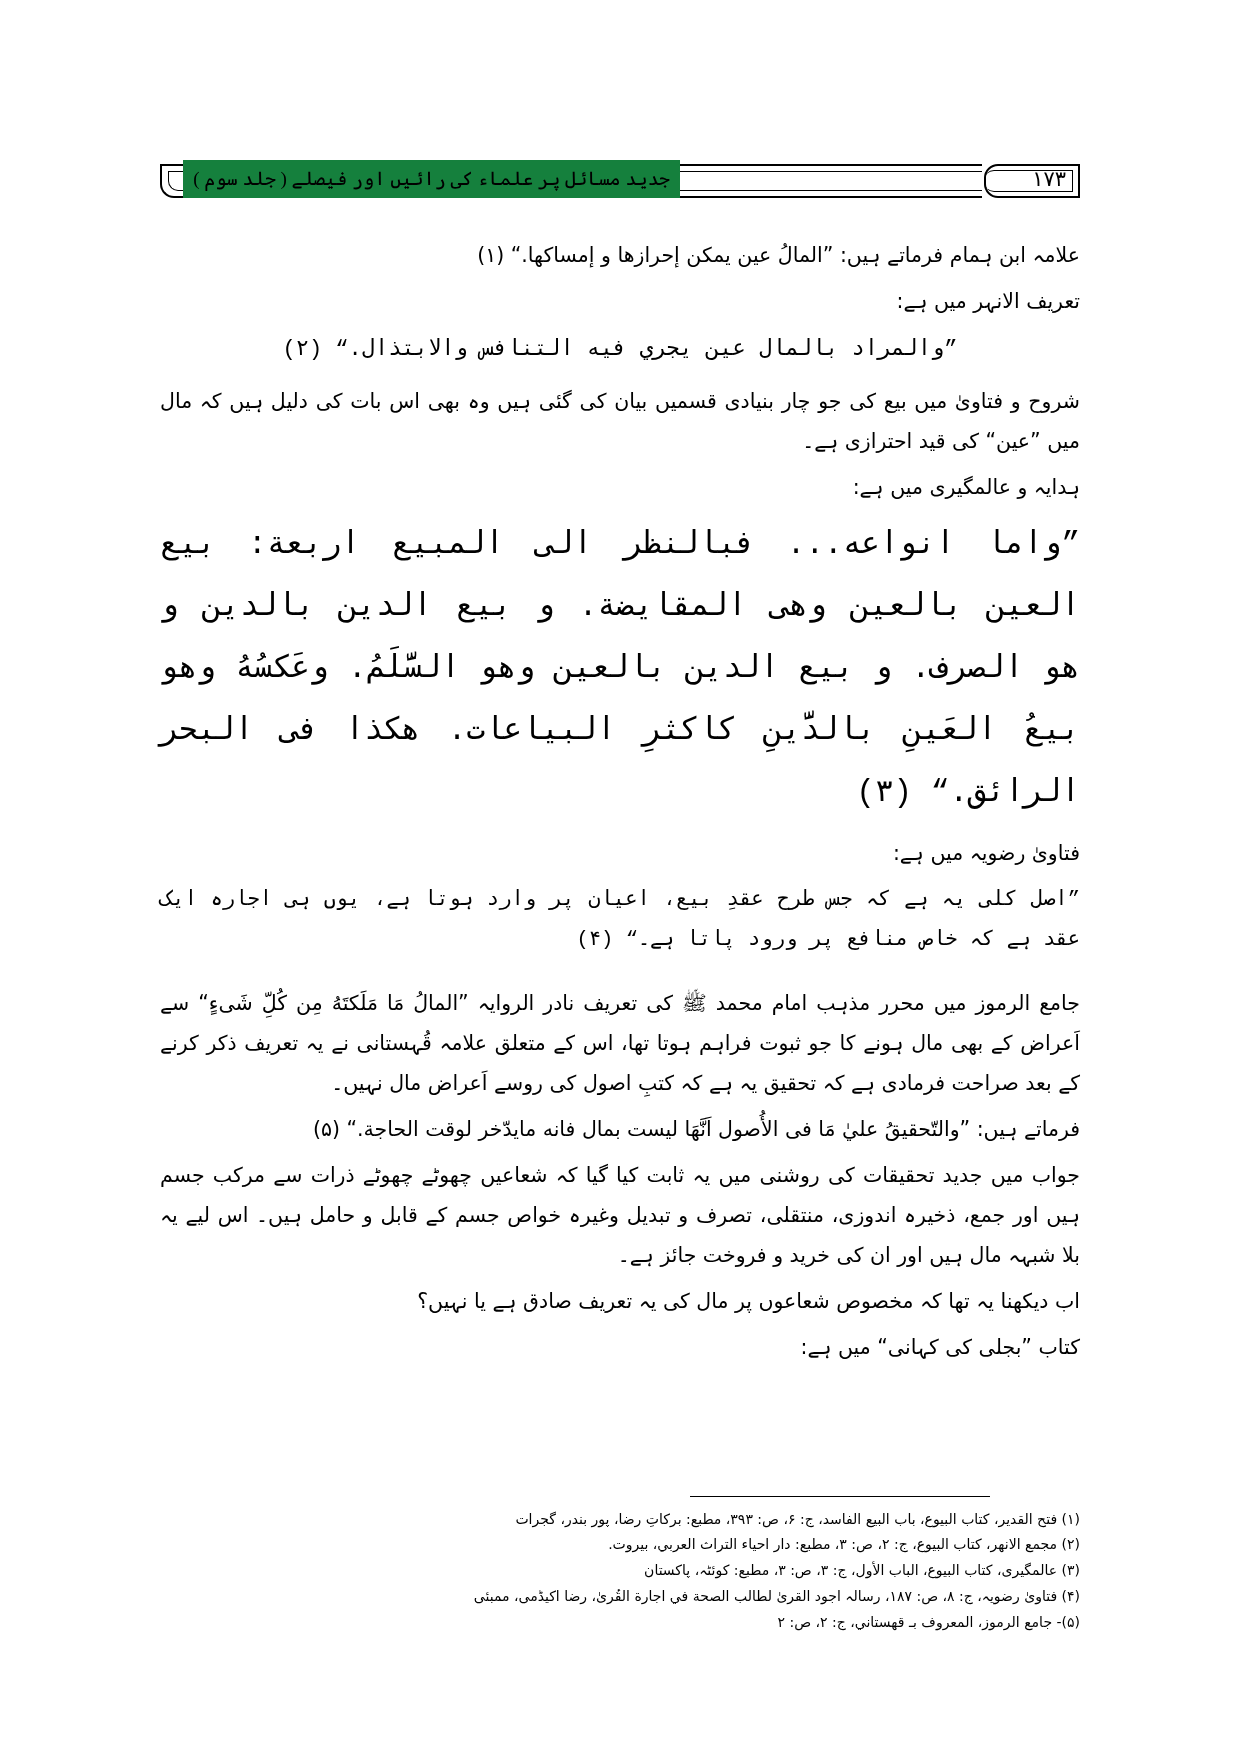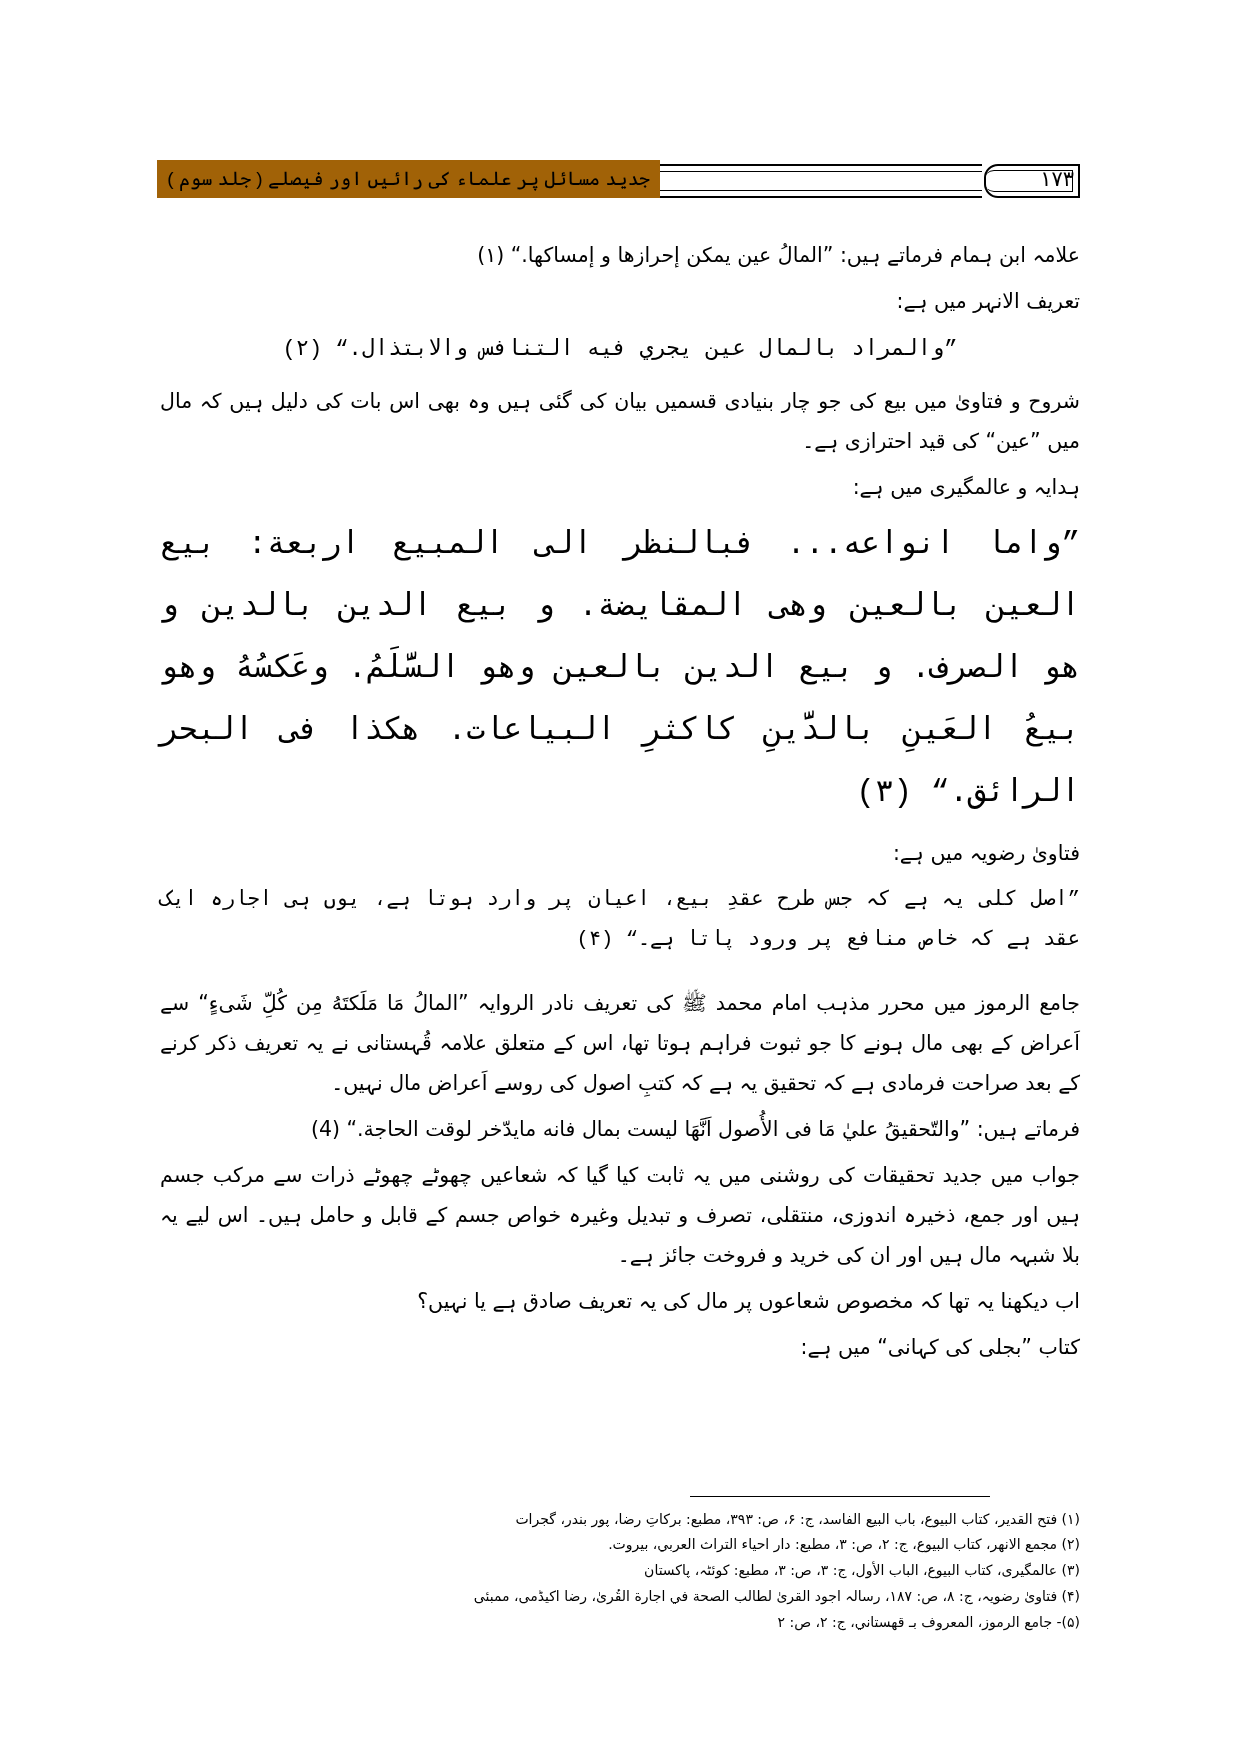--- a/index.html
+++ b/index.html
@@ -49,27 +49,27 @@
     left: 6px;
     height: 18px;
     border-top: 1.5px solid #000;
     border-bottom: 1.5px solid #000;
     border-left: 1.5px solid #000;
     border-radius: 0 0 0 10px;
   }
   .header-title {
     position: absolute;
     top: 10px;
-    right: 420px;
+    right: 400px;
     font-size: 19px;
     line-height: 38px;
-    background: #a16207;
+    background: #15803d;
     padding: 0 10px;
     white-space: nowrap;
-    font-family: Liberation Sans, sans-serif;
+    font-family: Liberation Serif, serif;
   }
   .page-number-box {
     position: absolute;
     top: 14px;
     right: 0;
     width: 92px;
     height: 30px;
     border: 2px solid #000;
     border-radius: 14px 0 0 14px;
     background: #fff;
@@ -81,21 +81,21 @@
     left: -2px;
     bottom: 4px;
     border: 1.5px solid #000;
     border-right: 1.5px solid #000;
     border-left: none;
     border-radius: 10px 0 0 10px;
   }
   .page-number {
     position: absolute;
     top: 16px;
-    right: 6px;
+    right: 14px;
     font-size: 21px;
     line-height: 26px;
     background: transparent;
     letter-spacing: 1px;
   }
 
   
   .content {
     margin-top: 28px;
     direction: rtl;
@@ -169,21 +169,21 @@
     <p class="urdu">علامہ ابن ہمام فرماتے ہیں: ”المالُ عین یمکن إحرازها و إمساکها.“ (۱)</p>
     <p class="urdu">تعریف الانہر میں ہے:</p>
     <p class="arabic-center block-quote">”والمراد بالمال عین يجري فيه التنافس والابتذال.“ (۲)</p>
     <p class="urdu">شروح و فتاویٰ میں بیع کی جو چار بنیادی قسمیں بیان کی گئی ہیں وہ بھی اس بات کی دلیل ہیں کہ مال میں ”عین“ کی قید احترازی ہے۔</p>
     <p class="urdu">ہدایہ و عالمگیری میں ہے:</p>
     <p class="arabic block-quote">”واما انواعه... فبالنظر الى المبيع اربعة: بيع العين بالعين وهى المقايضة. و بيع الدين بالدين و هو الصرف. و بيع الدين بالعين وهو السَّلَمُ. وعَكسُهُ وهو بيعُ العَينِ بالدَّينِ كاكثرِ البياعات. هكذا فى البحر الرائق.“ (۳)</p>
     <p class="urdu">فتاویٰ رضویہ میں ہے:</p>
     <p class="urdu block-quote">”اصل کلی یہ ہے کہ جس طرح عقدِ بیع، اعیان پر وارد ہوتا ہے، یوں ہی اجارہ ایک عقد ہے کہ خاص منافع پر ورود پاتا ہے۔“ (۴)</p>
     <div class="spacer-md"></div>
     <p class="urdu">جامع الرموز میں محرر مذہب امام محمد ﷺ کی تعریف نادر الروایہ ”المالُ مَا مَلَکتَهُ مِن کُلِّ شَیءٍ“ سے اَعراض کے بھی مال ہونے کا جو ثبوت فراہم ہوتا تھا، اس کے متعلق علامہ قُہستانی نے یہ تعریف ذکر کرنے کے بعد صراحت فرمادی ہے کہ تحقیق یہ ہے کہ کتبِ اصول کی روسے اَعراض مال نہیں۔</p>
-    <p class="urdu">فرماتے ہیں: ”والتّحقيقُ عليٰ مَا فى الأُصول اَنَّهَا ليست بمال فانه مايدّخر لوقت الحاجة.“ (4)</p>
+    <p class="urdu">فرماتے ہیں: ”والتّحقيقُ عليٰ مَا فى الأُصول اَنَّهَا ليست بمال فانه مايدّخر لوقت الحاجة.“ (۵)</p>
     <p class="urdu">جواب میں جدید تحقیقات کی روشنی میں یہ ثابت کیا گیا کہ شعاعیں چھوٹے چھوٹے ذرات سے مرکب جسم ہیں اور جمع، ذخیرہ اندوزی، منتقلی، تصرف و تبدیل وغیرہ خواص جسم کے قابل و حامل ہیں۔ اس لیے یہ بلا شبہہ مال ہیں اور ان کی خرید و فروخت جائز ہے۔</p>
     <p class="urdu">اب دیکھنا یہ تھا کہ مخصوص شعاعوں پر مال کی یہ تعریف صادق ہے یا نہیں؟</p>
     <p class="urdu">کتاب ”بجلی کی کہانی“ میں ہے:</p>
   </div>
 
   <div class="footnotes">
     <div class="fn-rule"></div>
     <p class="fn">(۱) فتح القدیر، کتاب البیوع، باب البیع الفاسد، ج: ۶، ص: ۳۹۳، مطبع: برکاتِ رضا، پور بندر، گجرات</p>
     <p class="fn">(۲) مجمع الانھر، کتاب البیوع، ج: ۲، ص: ۳، مطبع: دار احیاء التراث العربي، بیروت.</p>
     <p class="fn">(۳) عالمگیری، کتاب البیوع، الباب الأول، ج: ۳، ص: ۳، مطبع: کوئٹہ، پاکستان</p>

